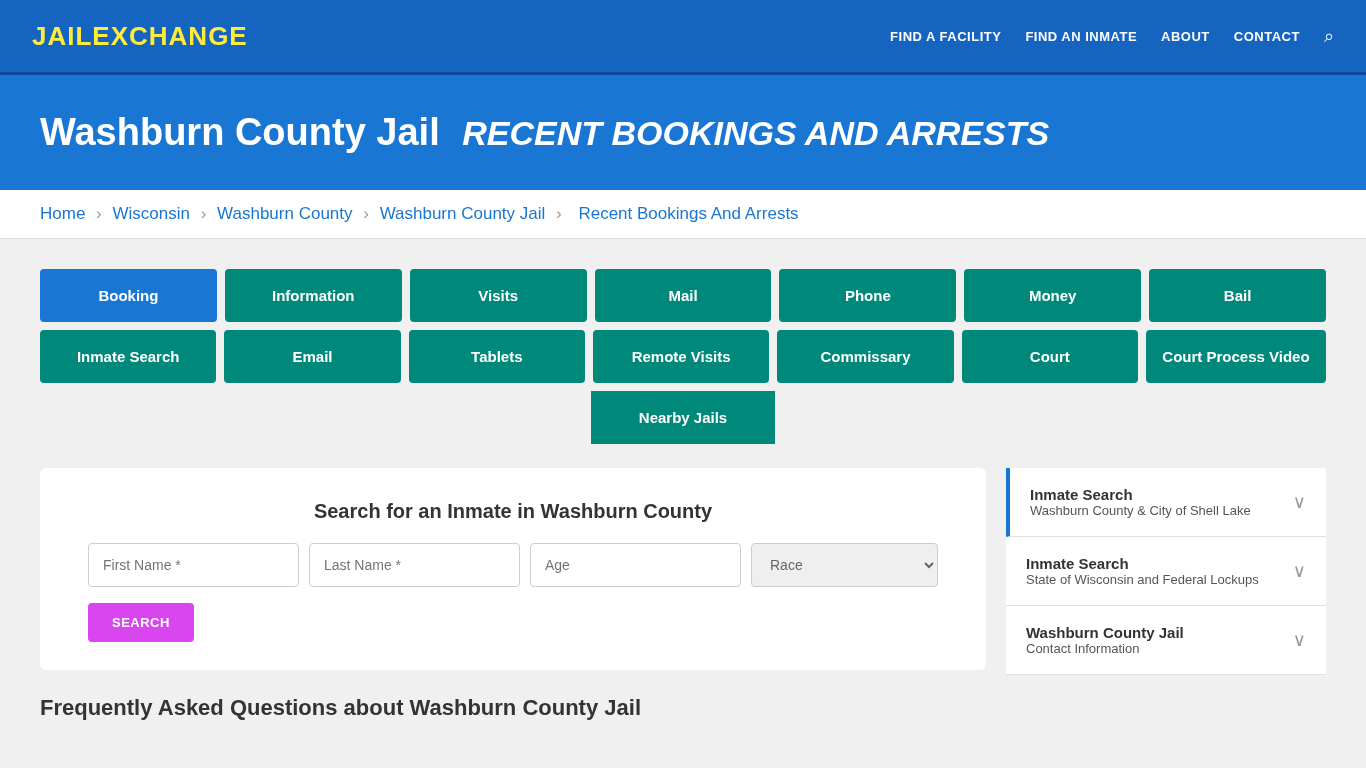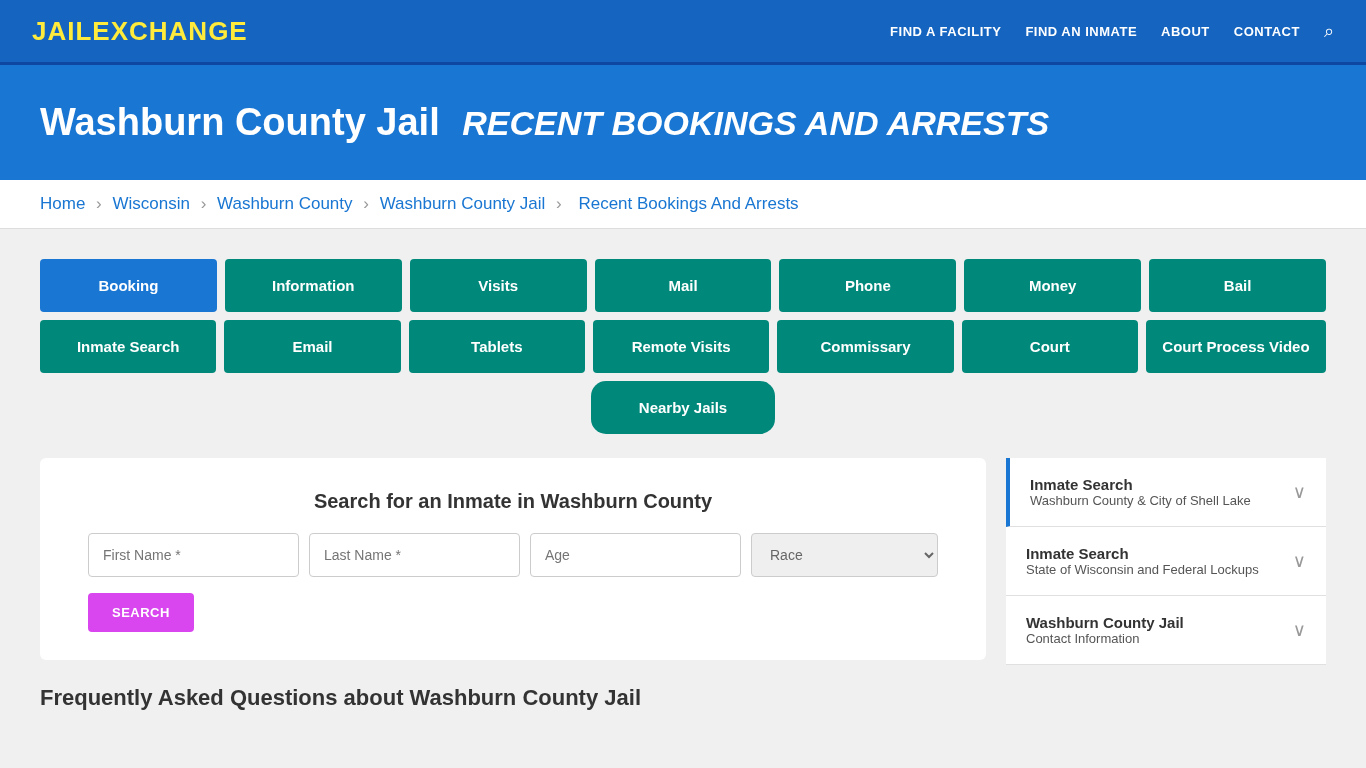--- a/index.html
+++ b/index.html
@@ -5,21 +5,21 @@
     * { box-sizing: border-box; margin: 0; padding: 0; }
     body { font-family: Arial, sans-serif; background: #f0f0f0; color: #333; }
 
     
     .navbar {
       background: #1565c0;
       display: flex;
       align-items: center;
       justify-content: space-between;
       padding: 0 32px;
-      height: 65px;
+      height: 75px;
       border-bottom: 3px solid #0d47a1;
     }
     .navbar-logo {
       font-size: 26px;
       font-weight: 900;
       color: #fff;
       letter-spacing: 1px;
     }
     .navbar-logo span { color: #ffeb3b; }
     .navbar-links {
@@ -121,21 +121,21 @@
       width: calc((100% - 8px * 6) / 7 * 2 + 8px);
       min-width: 180px;
     }
     .grid-btn-nearby {
       background: #00897b;
       color: #fff;
       border: none;
       padding: 18px 48px;
       font-size: 15px;
       font-weight: 700;
-      border-radius: 15px;
+      border-radius: 0;
       cursor: pointer;
     }
 
     
     .two-col {
       display: flex;
       gap: 20px;
       align-items: flex-start;
     }
 

